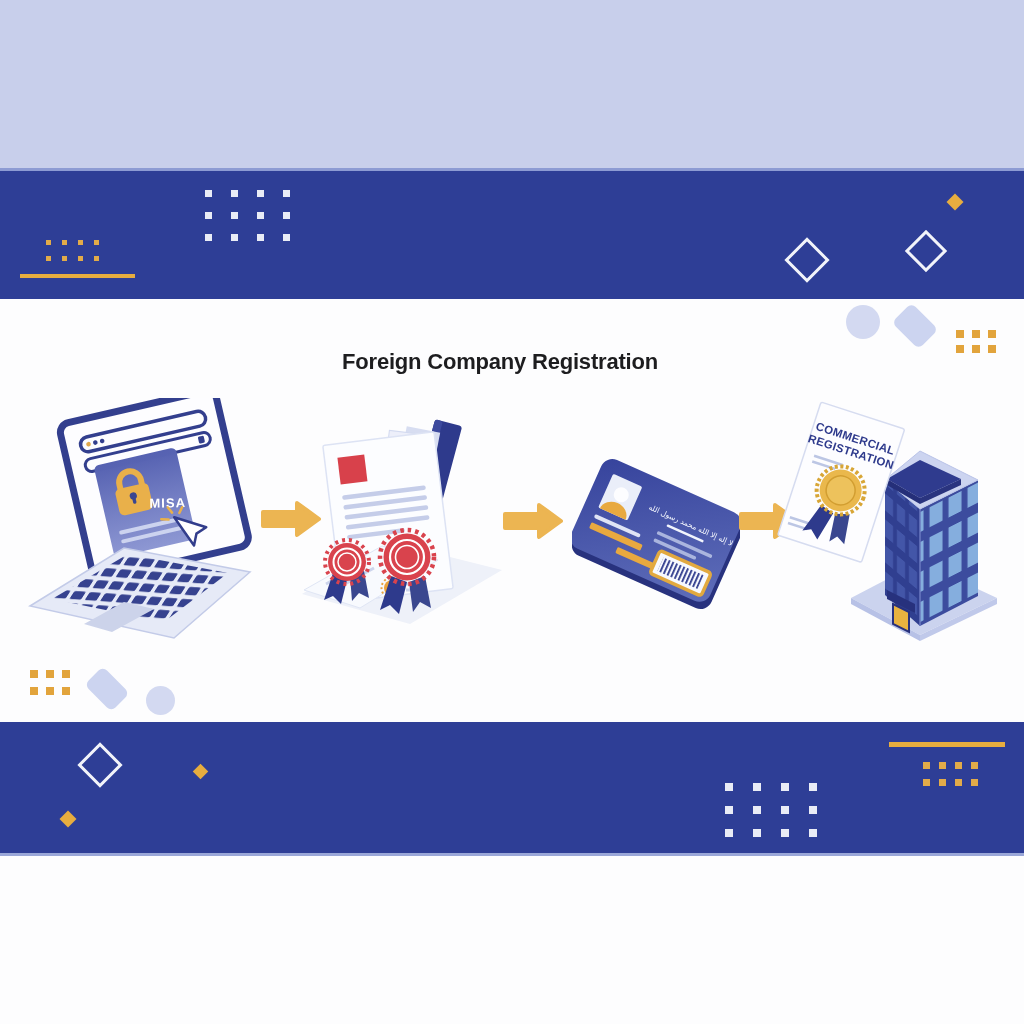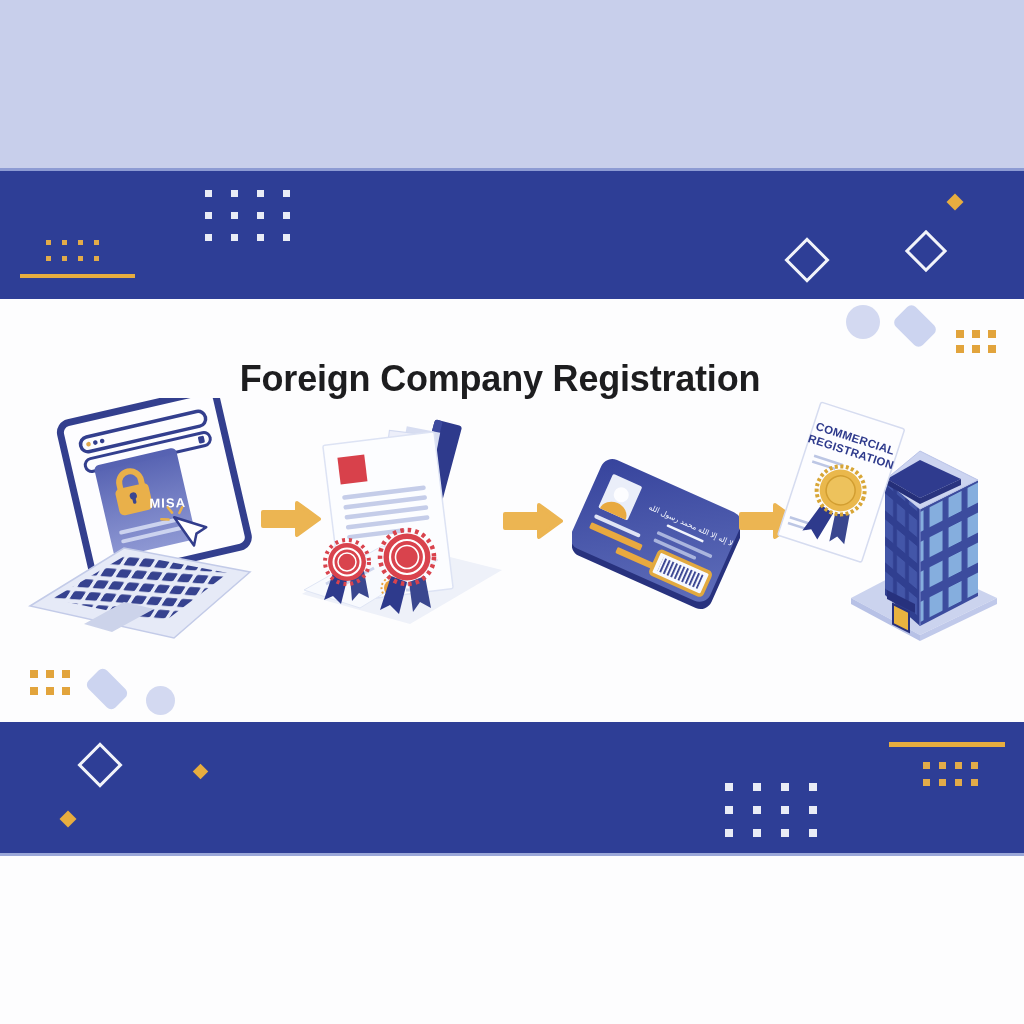--- a/index.html
+++ b/index.html
@@ -14,21 +14,21 @@
   .dg{position:absolute;display:grid;}
   .dg i{display:block;width:var(--d);height:var(--d);background:var(--c);}
   
   .diamond{position:absolute;transform:rotate(45deg);}
   .d-outline{border:3px solid #f2f4fa;background:transparent;}
   .d-gold{background:#e7ad3f;}
   .d-lav{background:#ccd4f0;border-radius:6px;}
   .circle{position:absolute;border-radius:50%;background:#d3d9f1;}
   
   .title{position:absolute;left:500px;top:334px;transform:translateX(-50%);
-         font-size:36px;font-weight:bold;color:#1d1d1f;letter-spacing:-.2px;white-space:nowrap;}
+         font-size:22px;font-weight:bold;color:#1d1d1f;letter-spacing:-.2px;white-space:nowrap;}
   
   .art{position:absolute;}
   svg text{font-family:"Liberation Sans",sans-serif;}
   text.arabic{font-family:"DejaVu Sans",sans-serif;}
 </style>
 </head>
 <body>
 
 <div class="stage">
 

